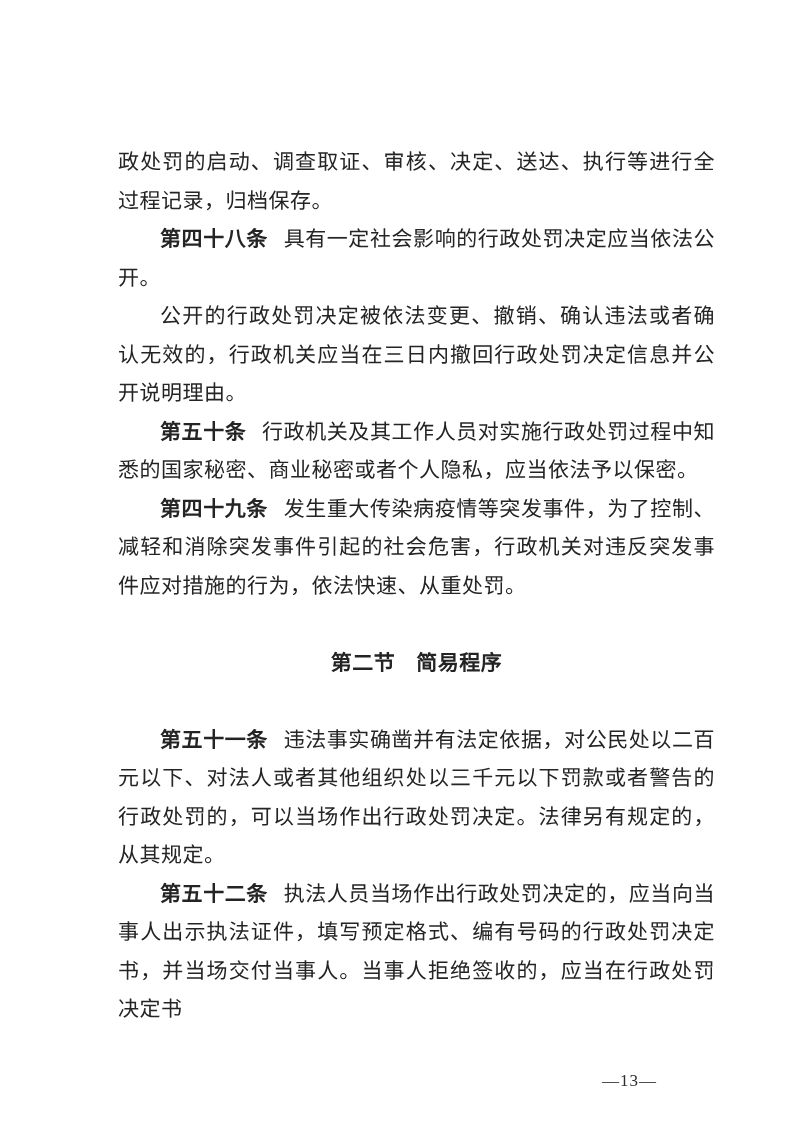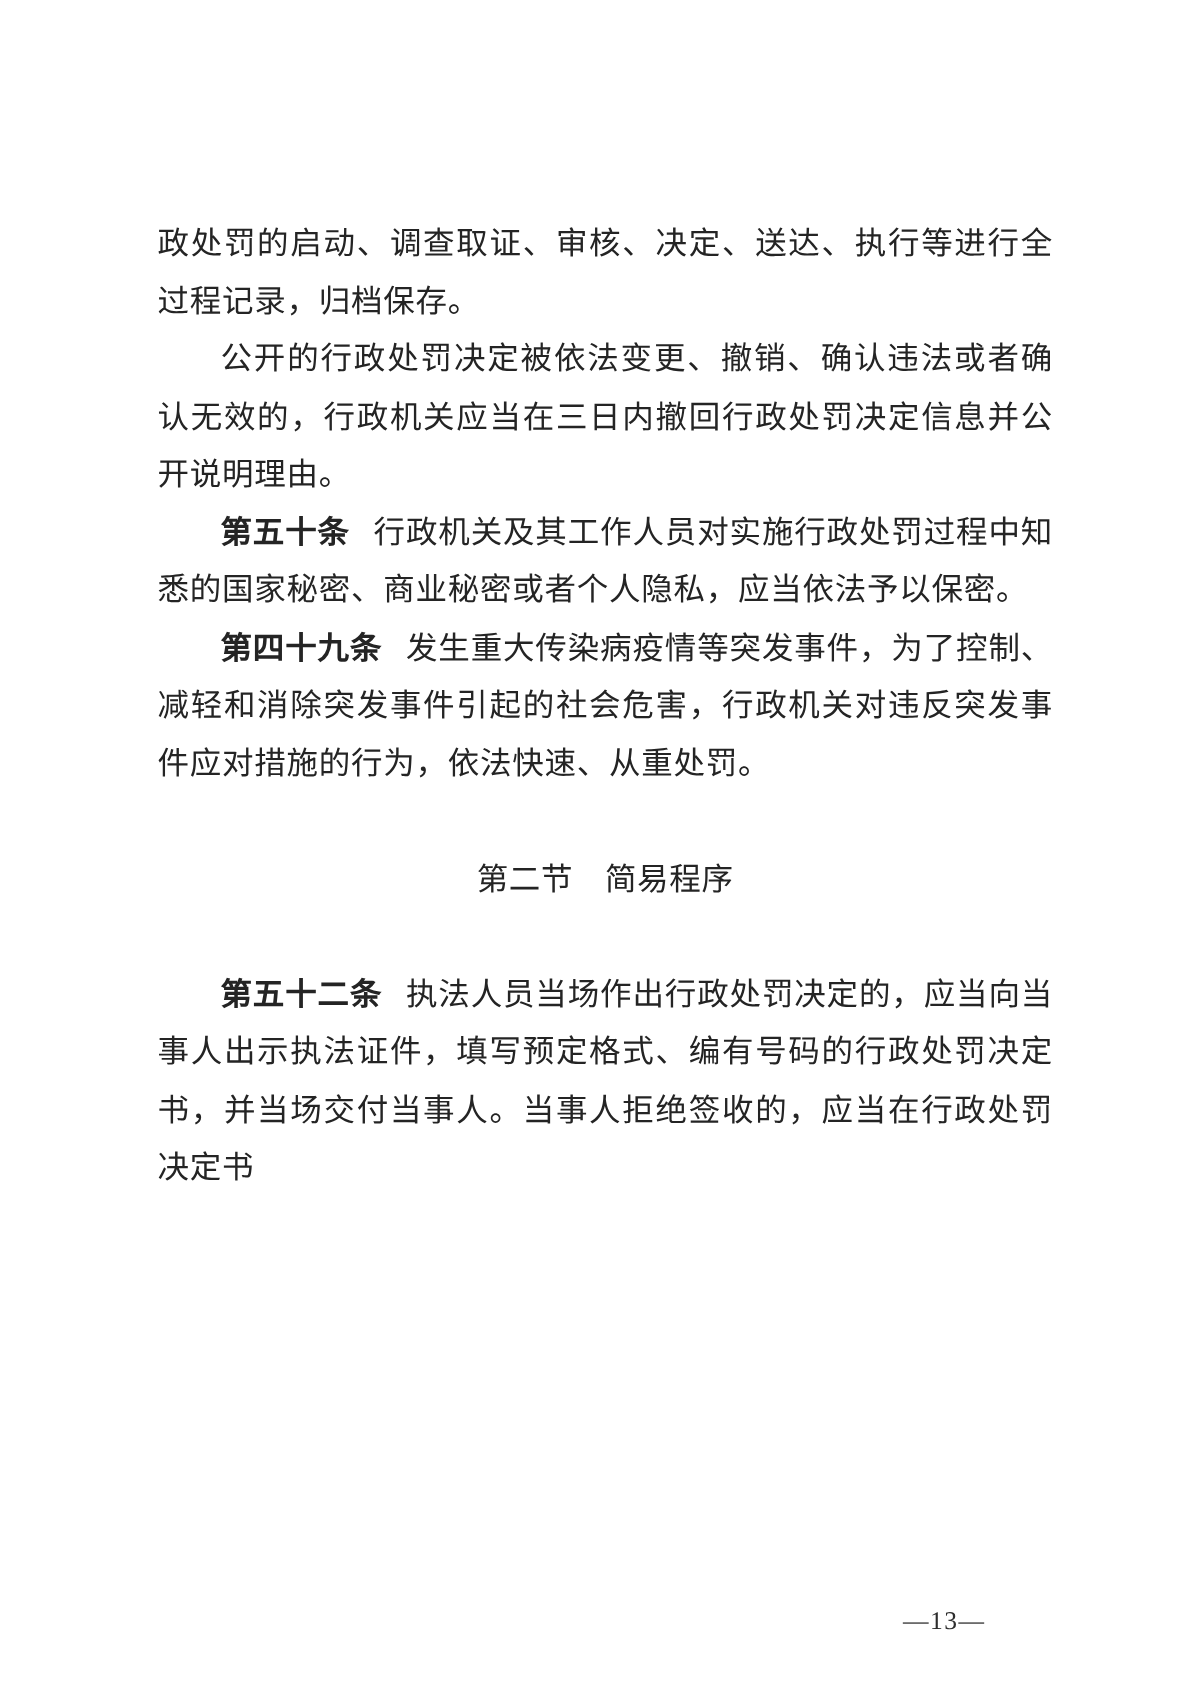--- a/index.html
+++ b/index.html
@@ -16,21 +16,21 @@
     color: #242424;
   }
   .page {
     position: absolute;
     inset: 0;
     background: #ffffff;
   }
   .content {
     position: absolute;
     top: 143px;
-    left: 105px;
+    left: 118px;
     width: 597px;
     font-size: 21px;
     line-height: 38.5px;
     letter-spacing: 0.5px;
     text-align: justify;
     text-justify: inter-character;
   }
   .para {
     margin: 0;
     text-indent: 2em;
@@ -38,21 +38,21 @@
   .para.no-indent {
     text-indent: 0;
   }
   .term {
     font-weight: bold;
     margin-right: 0.75em;
   }
   .section-heading {
     margin: 38.5px 0;
     font-size: 21px;
-    font-weight: normal;
+    font-weight: bold;
     line-height: 38.5px;
     text-align: center;
     text-indent: 0;
   }
   .section-no {
     margin-right: 1em;
   }
   .footer {
     position: absolute;
     top: 1070px;
@@ -65,29 +65,31 @@
 </style>
 </head>
 <body>
 
 <div class="page">
 
   <div class="content">
 
     <p class="para no-indent">政处罚的启动、调查取证、审核、决定、送达、执行等进行全过程记录，归档保存。</p>
 
+    <p class="para"><span class="term">第四十八条</span><span>具有一定社会影响的行政处罚决定应当依法公开。</span></p>
 
     <p class="para">公开的行政处罚决定被依法变更、撤销、确认违法或者确认无效的，行政机关应当在三日内撤回行政处罚决定信息并公开说明理由。</p>
 
     <p class="para"><span class="term">第五十条</span><span>行政机关及其工作人员对实施行政处罚过程中知悉的国家秘密、商业秘密或者个人隐私，应当依法予以保密。</span></p>
 
     <p class="para"><span class="term">第四十九条</span><span>发生重大传染病疫情等突发事件，为了控制、减轻和消除突发事件引起的社会危害，行政机关对违反突发事件应对措施的行为，依法快速、从重处罚。</span></p>
 
     <h2 class="section-heading"><span class="section-no">第二节</span><span>简易程序</span></h2>
 
+    <p class="para"><span class="term">第五十一条</span><span>违法事实确凿并有法定依据，对公民处以二百元以下、对法人或者其他组织处以三千元以下罚款或者警告的行政处罚的，可以当场作出行政处罚决定。法律另有规定的，从其规定。</span></p>
 
     <p class="para"><span class="term">第五十二条</span><span>执法人员当场作出行政处罚决定的，应当向当事人出示执法证件，填写预定格式、编有号码的行政处罚决定书，并当场交付当事人。当事人拒绝签收的，应当在行政处罚决定书</span></p>
 
   </div>
 
   <div class="footer">—13—</div>
 
 </div>
 
 </body></html>

